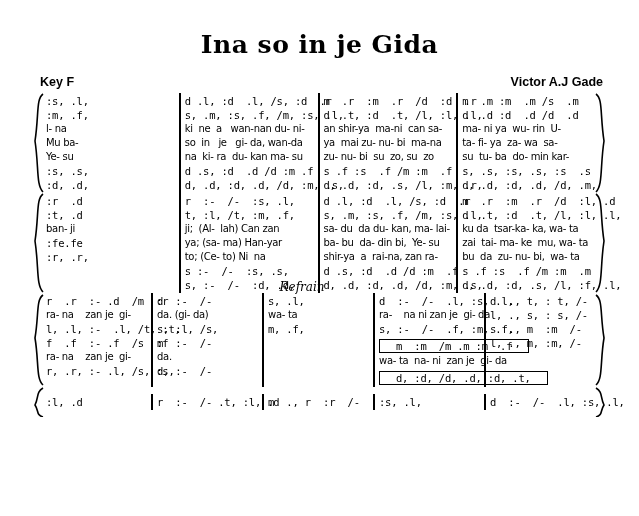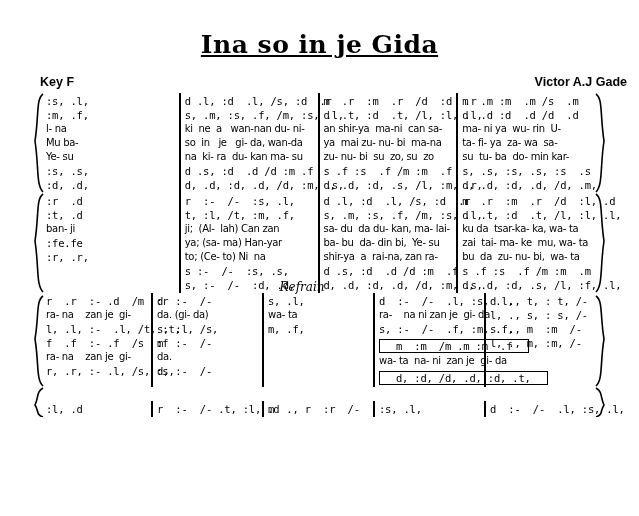--- a/index.html
+++ b/index.html
@@ -22,52 +22,51 @@
     padding: 0;
   }
   .title {
     text-align: center;
     font-family: "DejaVu Serif", serif;
     font-weight: bold;
     font-size: 25px;
     letter-spacing: 0.5px;
     margin-top: 30px;
     margin-bottom: 2px;
-    text-decoration: underline;
   }
   .credits {
     position: relative;
     height: 18px;
     margin-top: 16px;
   }
   .key {
     position: absolute;
     left: 40px;
     top: 0;
     font-family: "Liberation Sans", sans-serif;
     font-weight: bold;
     font-size: 12.5px;
   }
   .composer {
     position: absolute;
-    right: 12px;
+    right: 36px;
     top: 0;
     font-family: "Liberation Sans", sans-serif;
     font-weight: bold;
     font-size: 12.5px;
   }
 
   
   .system {
     position: relative;
     margin: 0 22px 0 22px;
     padding: 0 10px;
     display: flex;
     flex-direction: row;
-    align-items: flex-end;
+    align-items: center;
   }
 
   .brace {
     width: 12px;
     flex: 0 0 12px;
     display: flex;
     align-items: center;
     justify-content: center;
     font-family: "DejaVu Serif", serif;
     font-size: 11px;

